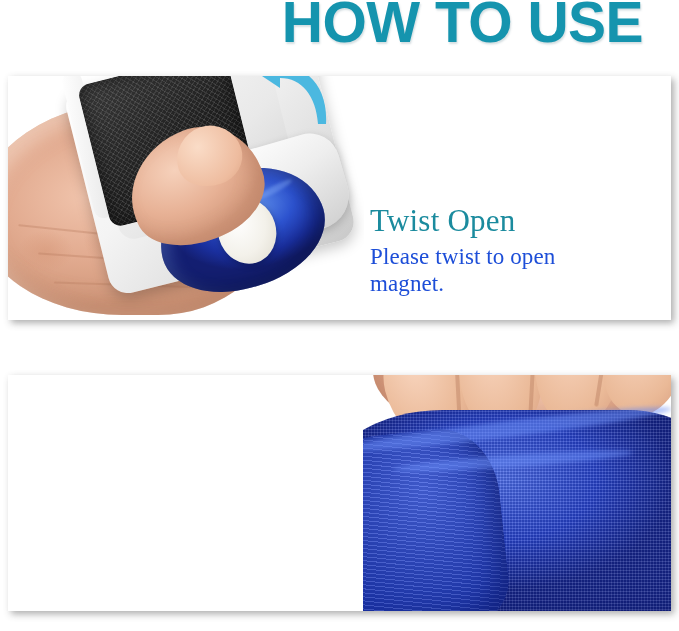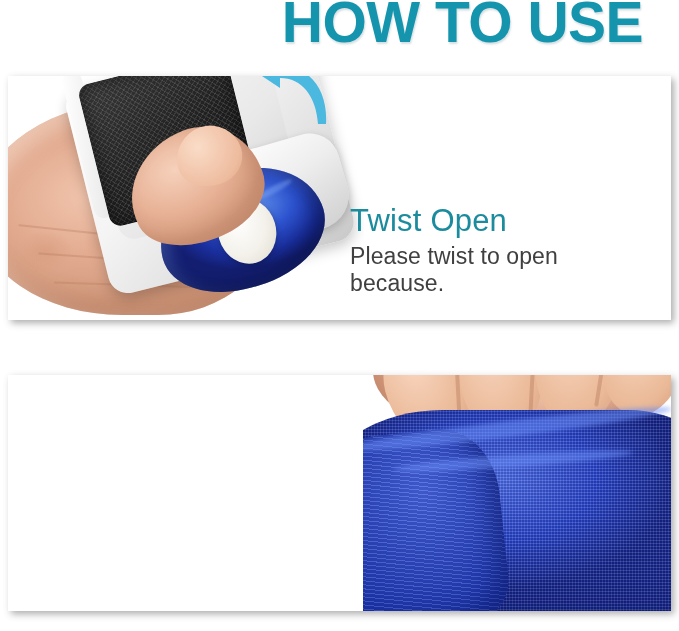--- a/index.html
+++ b/index.html
@@ -43,34 +43,34 @@
     background: #ffffff;
     box-shadow: 3px 3px 7px rgba(60,60,60,0.42);
     overflow: hidden;
     z-index: 10;
   }
   #card-1 { left: 8px;  top: 76px;  width: 663px; height: 244px; }
   #card-2 { left: 8px;  top: 375px; width: 663px; height: 236px; }
 
   
   .textblock { position: absolute; z-index: 35; }
-  #text-1 { left: 342px; top: 128px; width: 300px; }
+  #text-1 { left: 362px; top: 128px; width: 300px; font-family: Liberation Serif, serif; }
 
   .headline {
     font-size: 31px;
     font-weight: 400;
     color: #1b8b9e;
     line-height: 1.1;
     margin-bottom: 5px;
     letter-spacing: 0.2px;
   }
   .bodytext {
     font-size: 23px;
     font-weight: 400;
-    color: #404040;
+    color: #1d4ed8;
     line-height: 1.18;
     letter-spacing: 0.1px;
   }
 
   
   #photo-1 {
     position: absolute;
     left: 0px; top: -76px;
     width: 356px; height: 320px;
     z-index: 12;
@@ -368,21 +368,21 @@
       <div class="hand1-thumbtip"></div>
 
       <svg id="arrow-1" viewBox="0 0 90 80">
         <path d="M78 74 C 80 40, 62 16, 32 16 L 32 6 L 8 22 L 32 38 L 32 28 C 54 28, 68 46, 70 74 Z" fill="#4bb8e0"></path>
       </svg>
     </div>
 
     <div class="textblock" id="text-1">
       <div class="headline">Twist Open</div>
       <div class="bodytext">Please twist to open</div>
-      <div class="bodytext">because.</div>
+      <div class="bodytext">magnet.</div>
     </div>
   </div>
 
   <div class="card" id="card-2">
 
     <div id="photo-2">
       <div class="ph-bg"></div>
 
       <div class="hand2"></div>
       <div class="hand2-finger" style="left:22px; top:26px;  width:86px;  height:108px; transform:rotate(-14deg);"></div>

